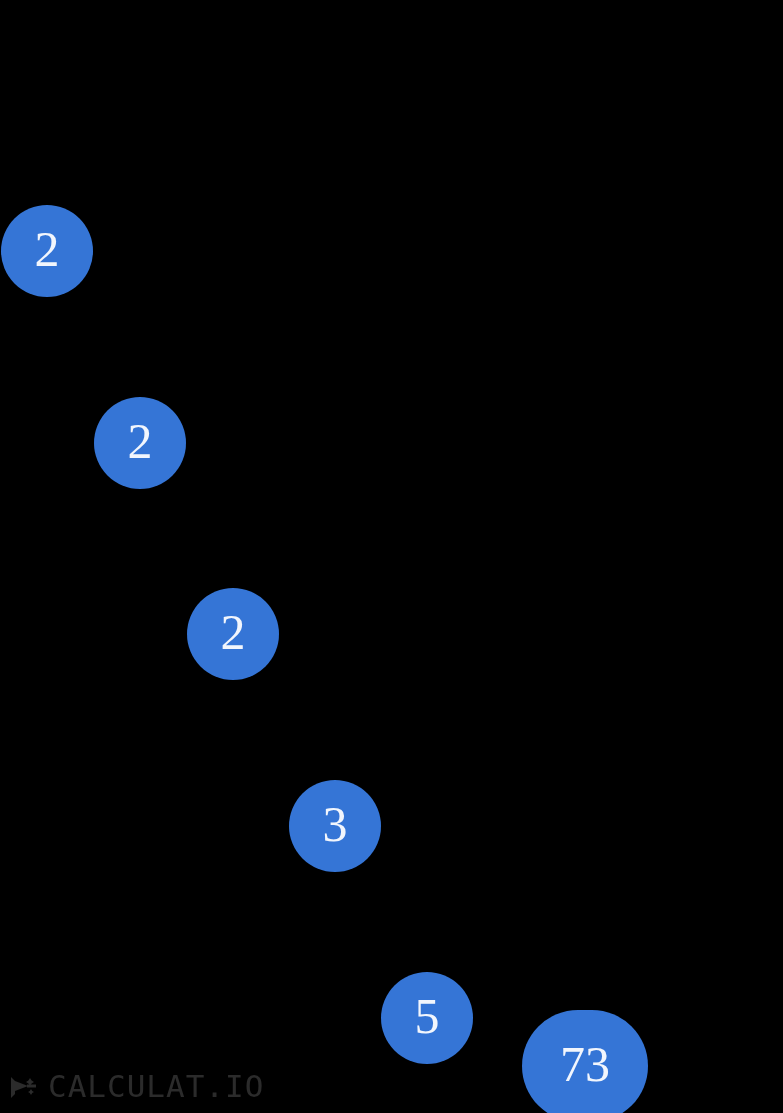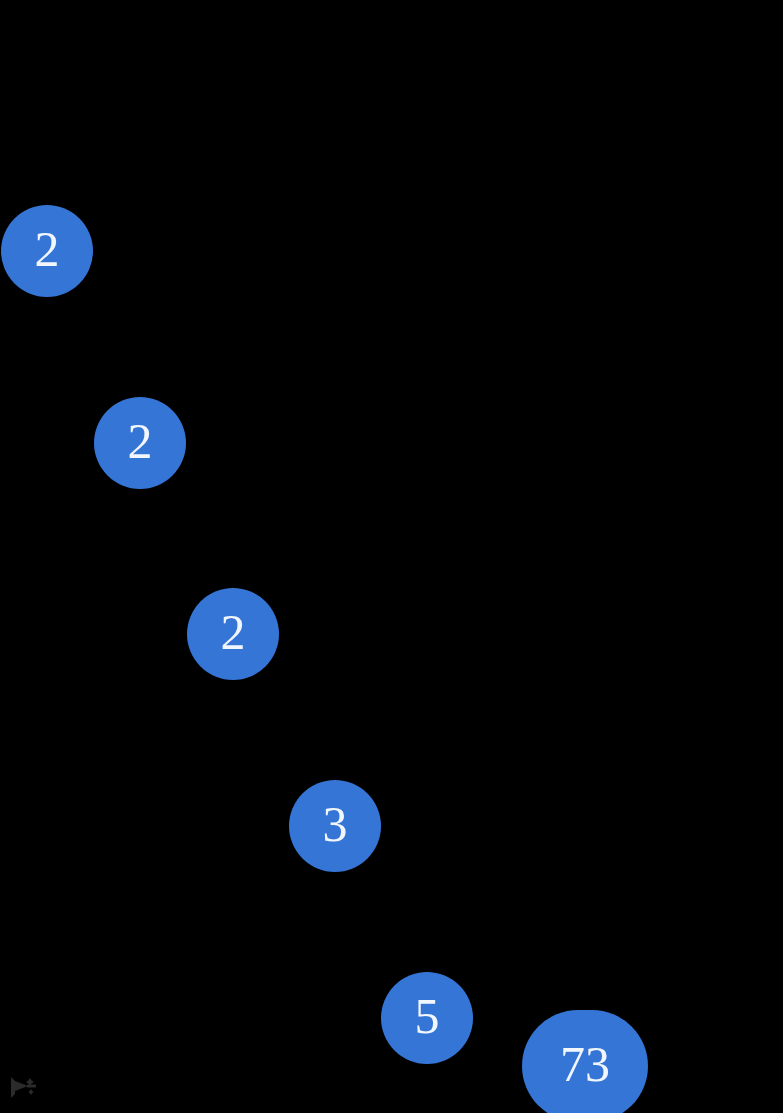--- a/index.html
+++ b/index.html
@@ -89,14 +89,15 @@
       <svg viewBox="0 0 34 34" width="34" height="34" aria-hidden="true">
         <g fill="#2b2b2b">
           <path d="M5 7 L5 28 L9 24 L9 11 Z"></path>
           <path d="M9 11 L22 16 L9 21 Z"></path>
           <rect x="21" y="14.5" width="9" height="3"></rect>
           <path d="M24 8 l1.6 2.6 L28 12 l-2.4 1.4 L24 16 l-1.6-2.6 L20 12 l2.4-1.4 Z"></path>
           <path d="M25 19 l1.2 2 L28 22 l-1.8 1 L25 25 l-1.2-2 L22 22 l1.8-1 Z"></path>
         </g>
       </svg>
     </span>
+    <span class="wm-text" style="color: rgb(43, 43, 43);">CALCULAT.IO</span>
   </div>
 </div>
 
 </body></html>

